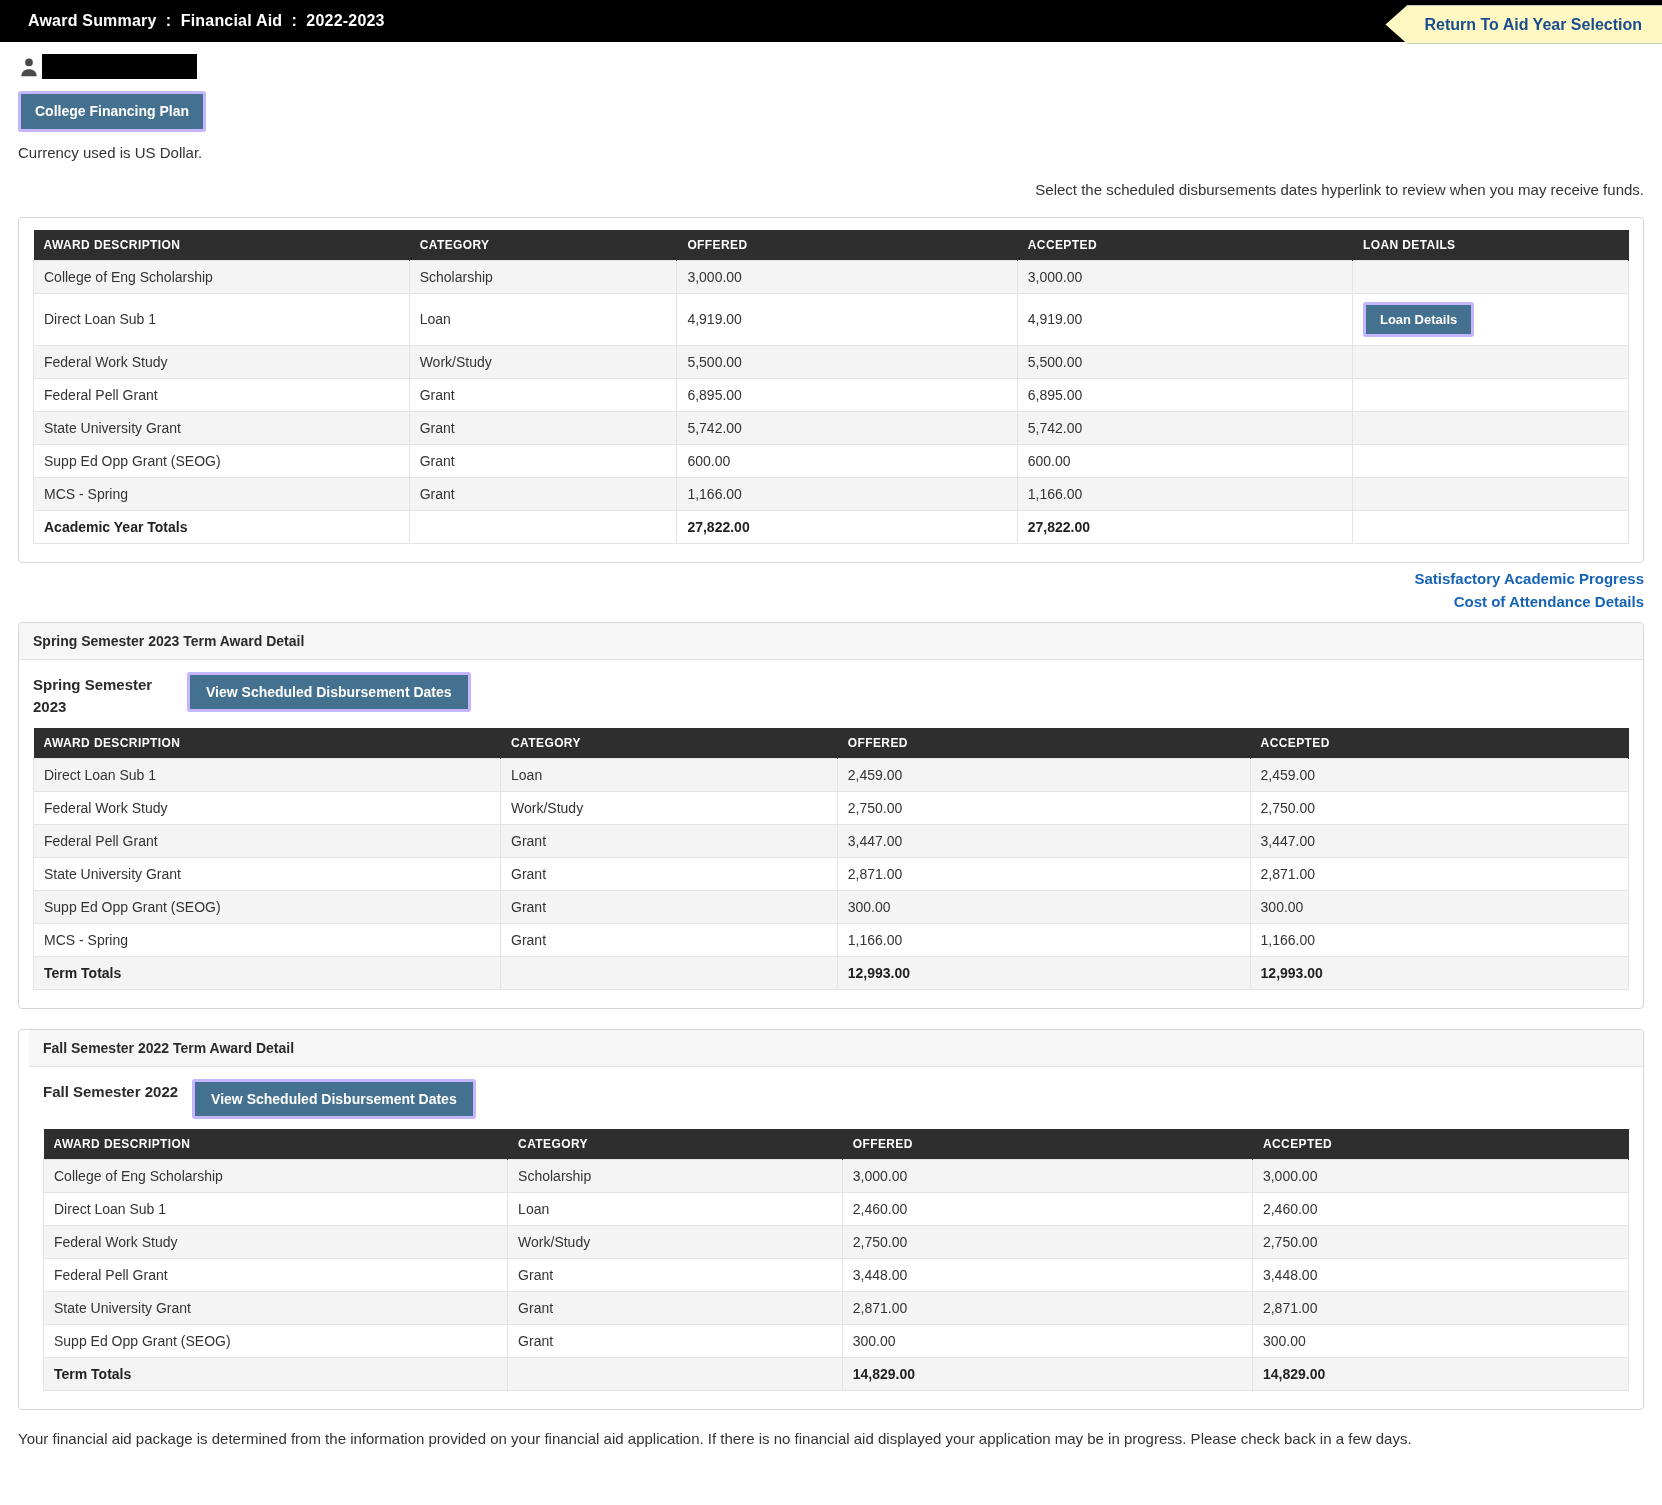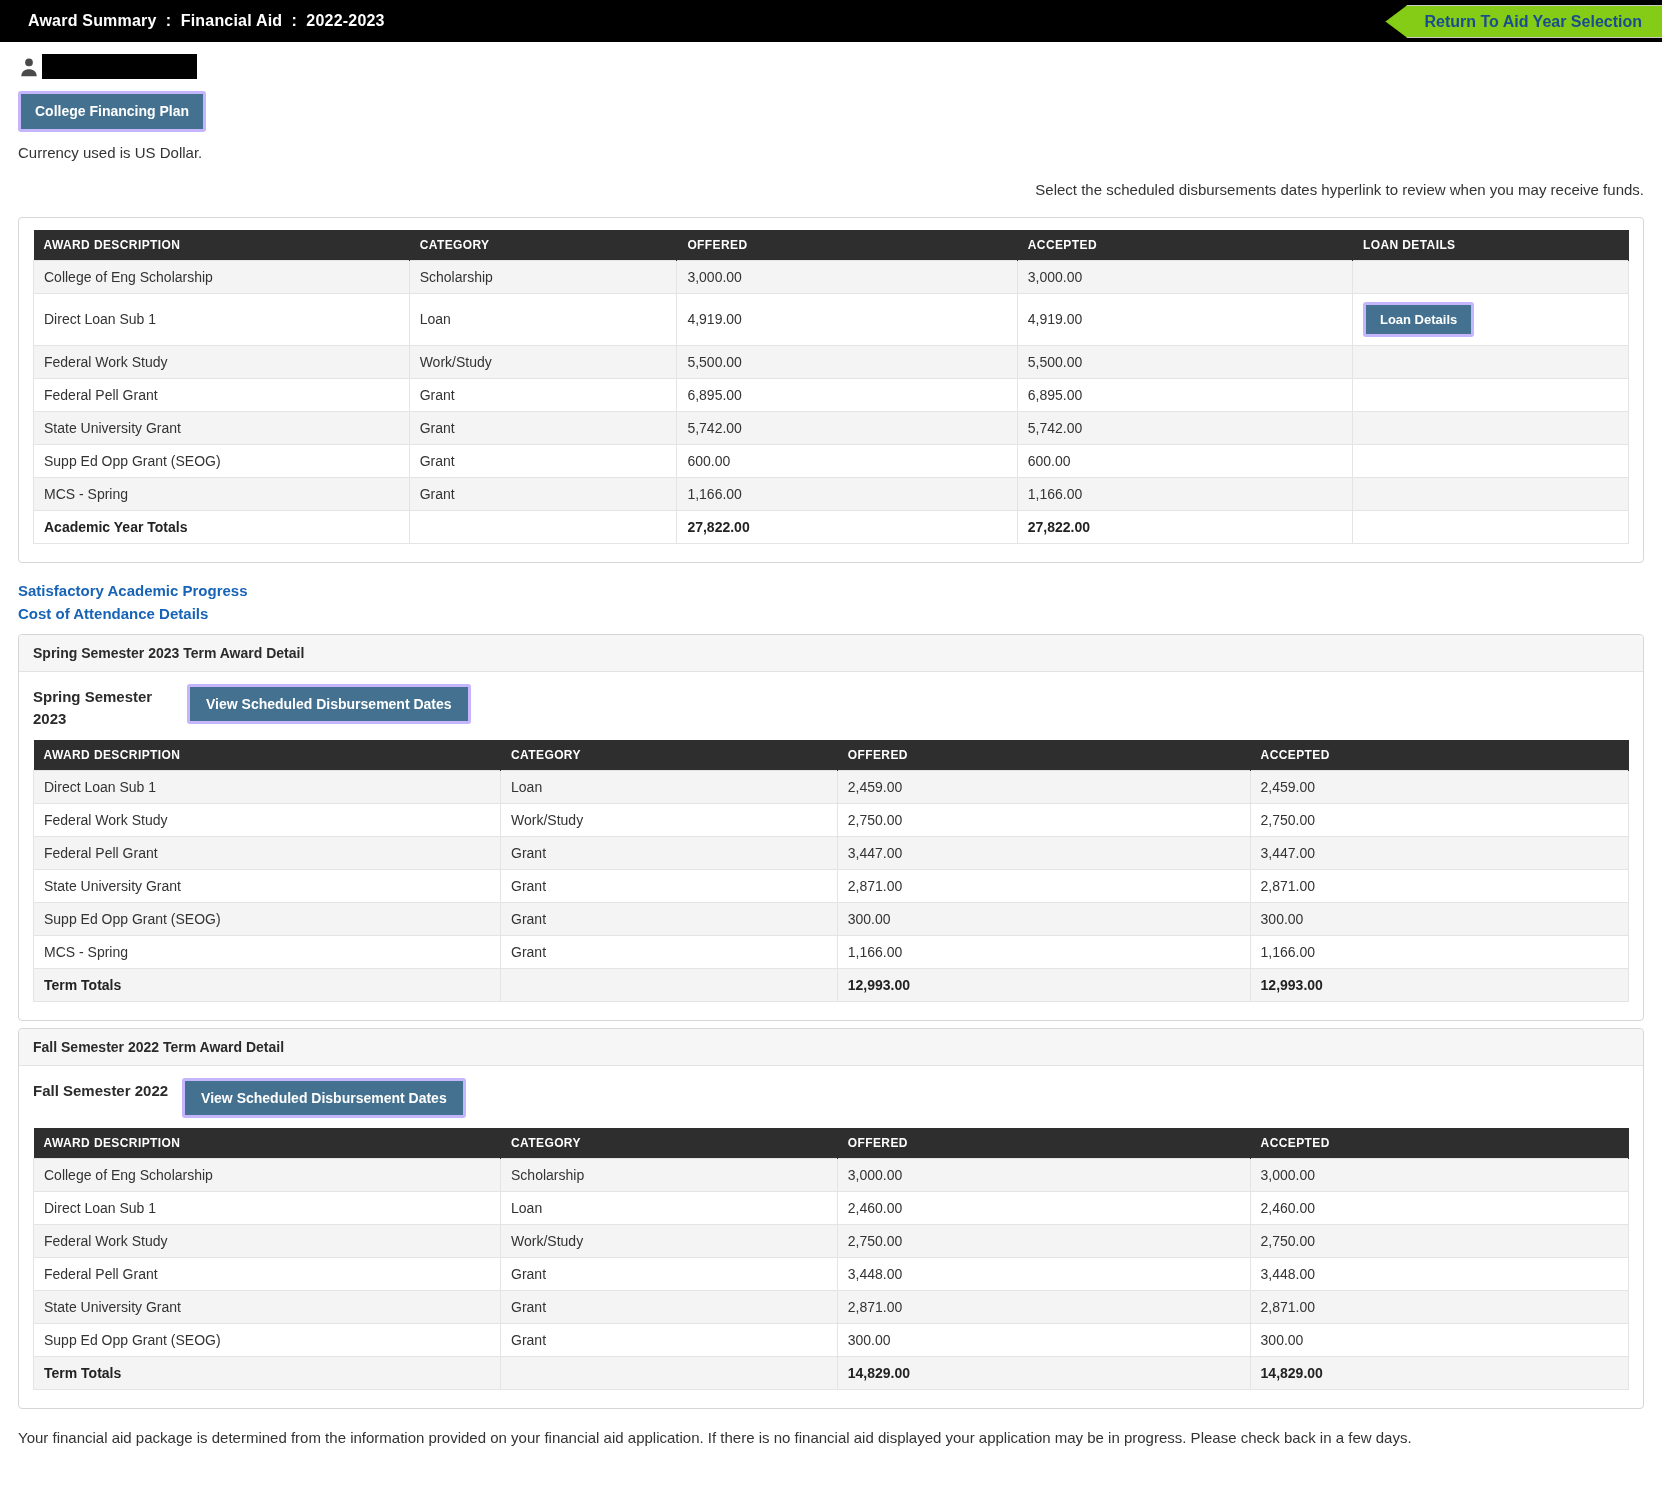--- a/index.html
+++ b/index.html
@@ -26,22 +26,22 @@
     color: #ffffff;
     font-size: 16px;
     font-weight: bold;
     letter-spacing: .2px;
     white-space: pre;
   }
   .return-chip {
     position: absolute;
     top: 5px;
     right: 0;
-    height: 33px;
-    background: #84cc16;
+    height: 39px;
+    background: #fef9c3;
     color: #1a4d8f;
     font-size: 16px;
     font-weight: bold;
     display: flex;
     align-items: center;
     padding: 0 20px 0 38px;
     border: 1px solid #c9c9c9;
     border-right: none;
     clip-path: polygon(22px 0, 100% 0, 100% 100%, 22px 100%, 0 50%);
     cursor: pointer;
@@ -175,21 +175,21 @@
 
   
   .cw-term col.c1 { width: 448px; }
   .cw-term col.c2 { width: 323px; }
   .cw-term col.c3 { width: 396px; }
   .cw-term col.c4 { width: 363px; }
 
   .btn-loan { padding: 7px 14px; font-size: 13px; }
 
   
-  .links { margin-top: 16px; }
+  .links { margin-top: 4px; text-align: right; }
   .links a {
     display: block;
     color: #1763b6;
     font-size: 15px;
     font-weight: bold;
     text-decoration: none;
     line-height: 23px;
     cursor: pointer;
   }
 
@@ -409,21 +409,21 @@
             <td></td>
             <td class="num">12,993.00</td>
             <td class="num">12,993.00</td>
           </tr>
         </tbody>
       </table>
     </div>
   </div>
 
   
-  <div class="panel" style="margin-top:7px;">
+  <div class="panel" style="margin-top:20px;padding-left:10px;">
     <div class="panel-head">
       <span>Fall Semester 2022 Term Award Detail</span>
     </div>
     <div class="panel-body">
       <div class="term-top">
         <div class="term-title nowrap">Fall Semester 2022</div>
         <div class="btn btn-disb">
           <span>View Scheduled Disbursement Dates</span>
         </div>
       </div>

